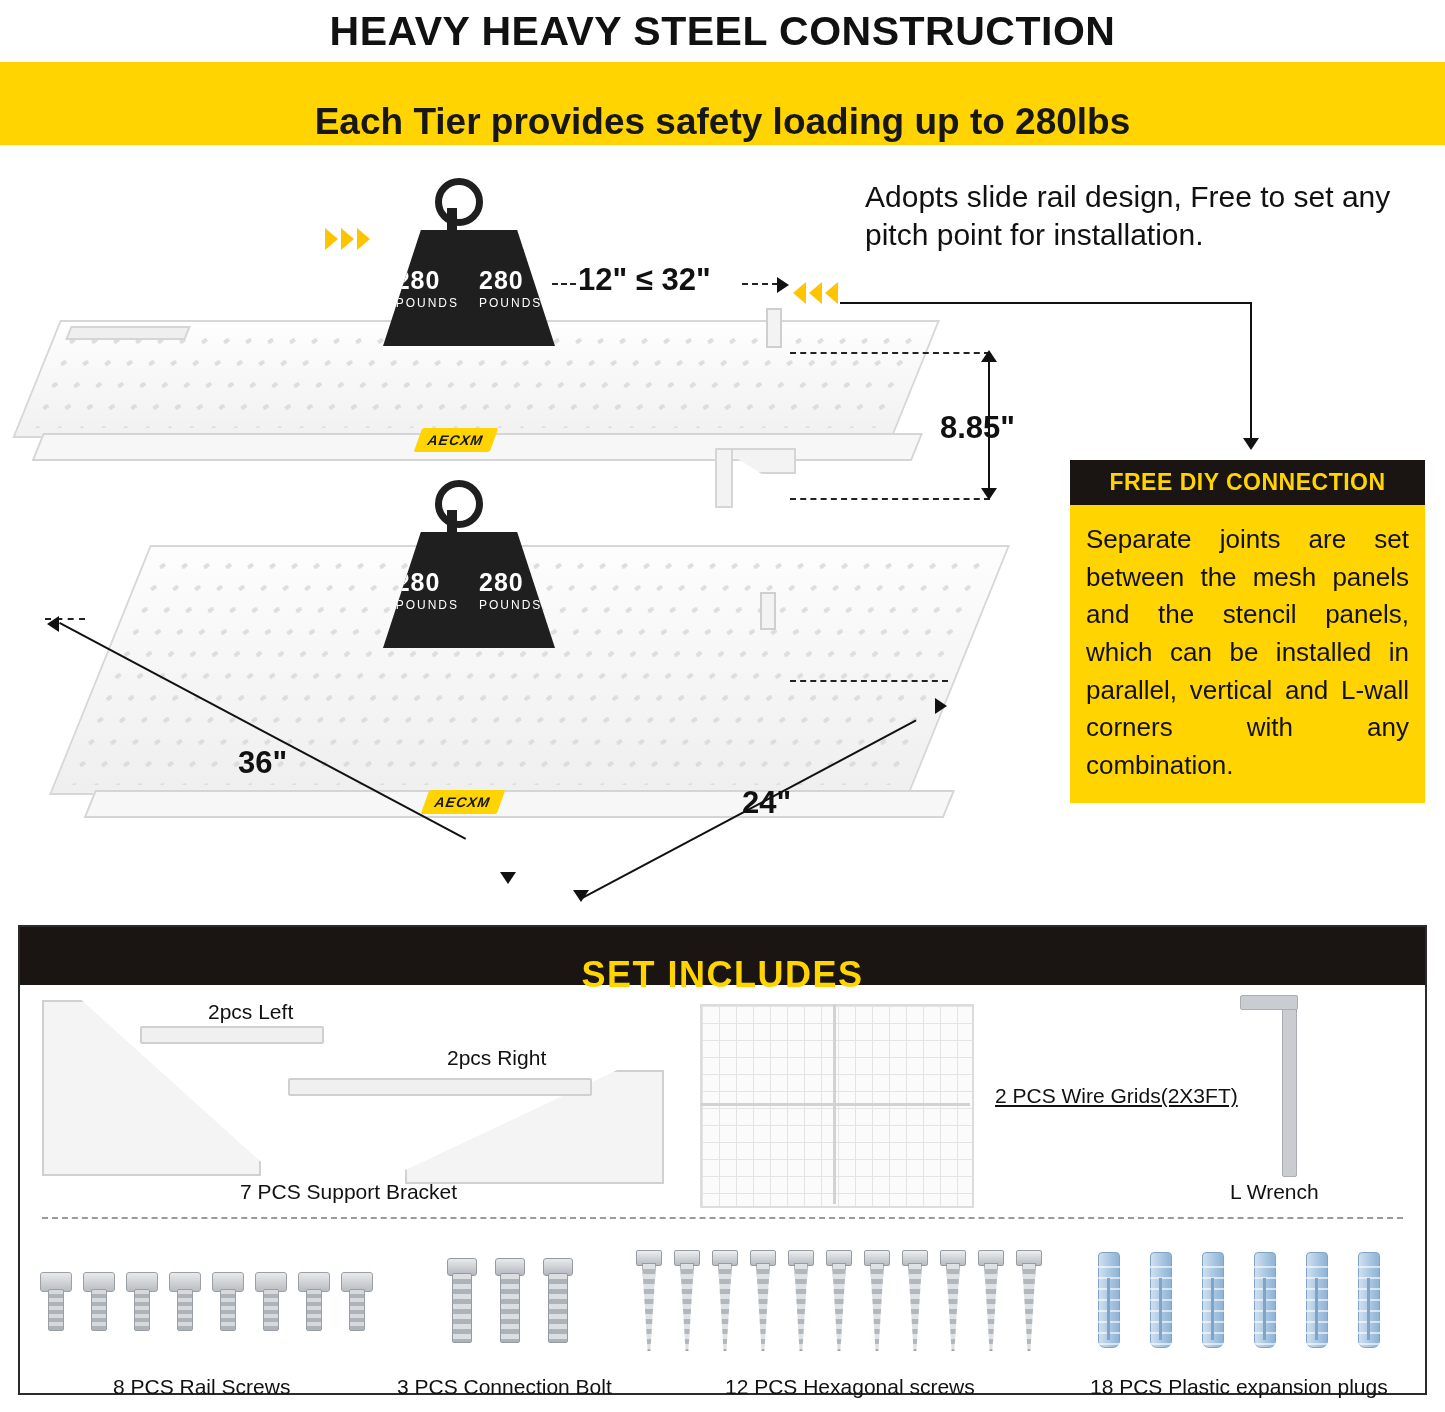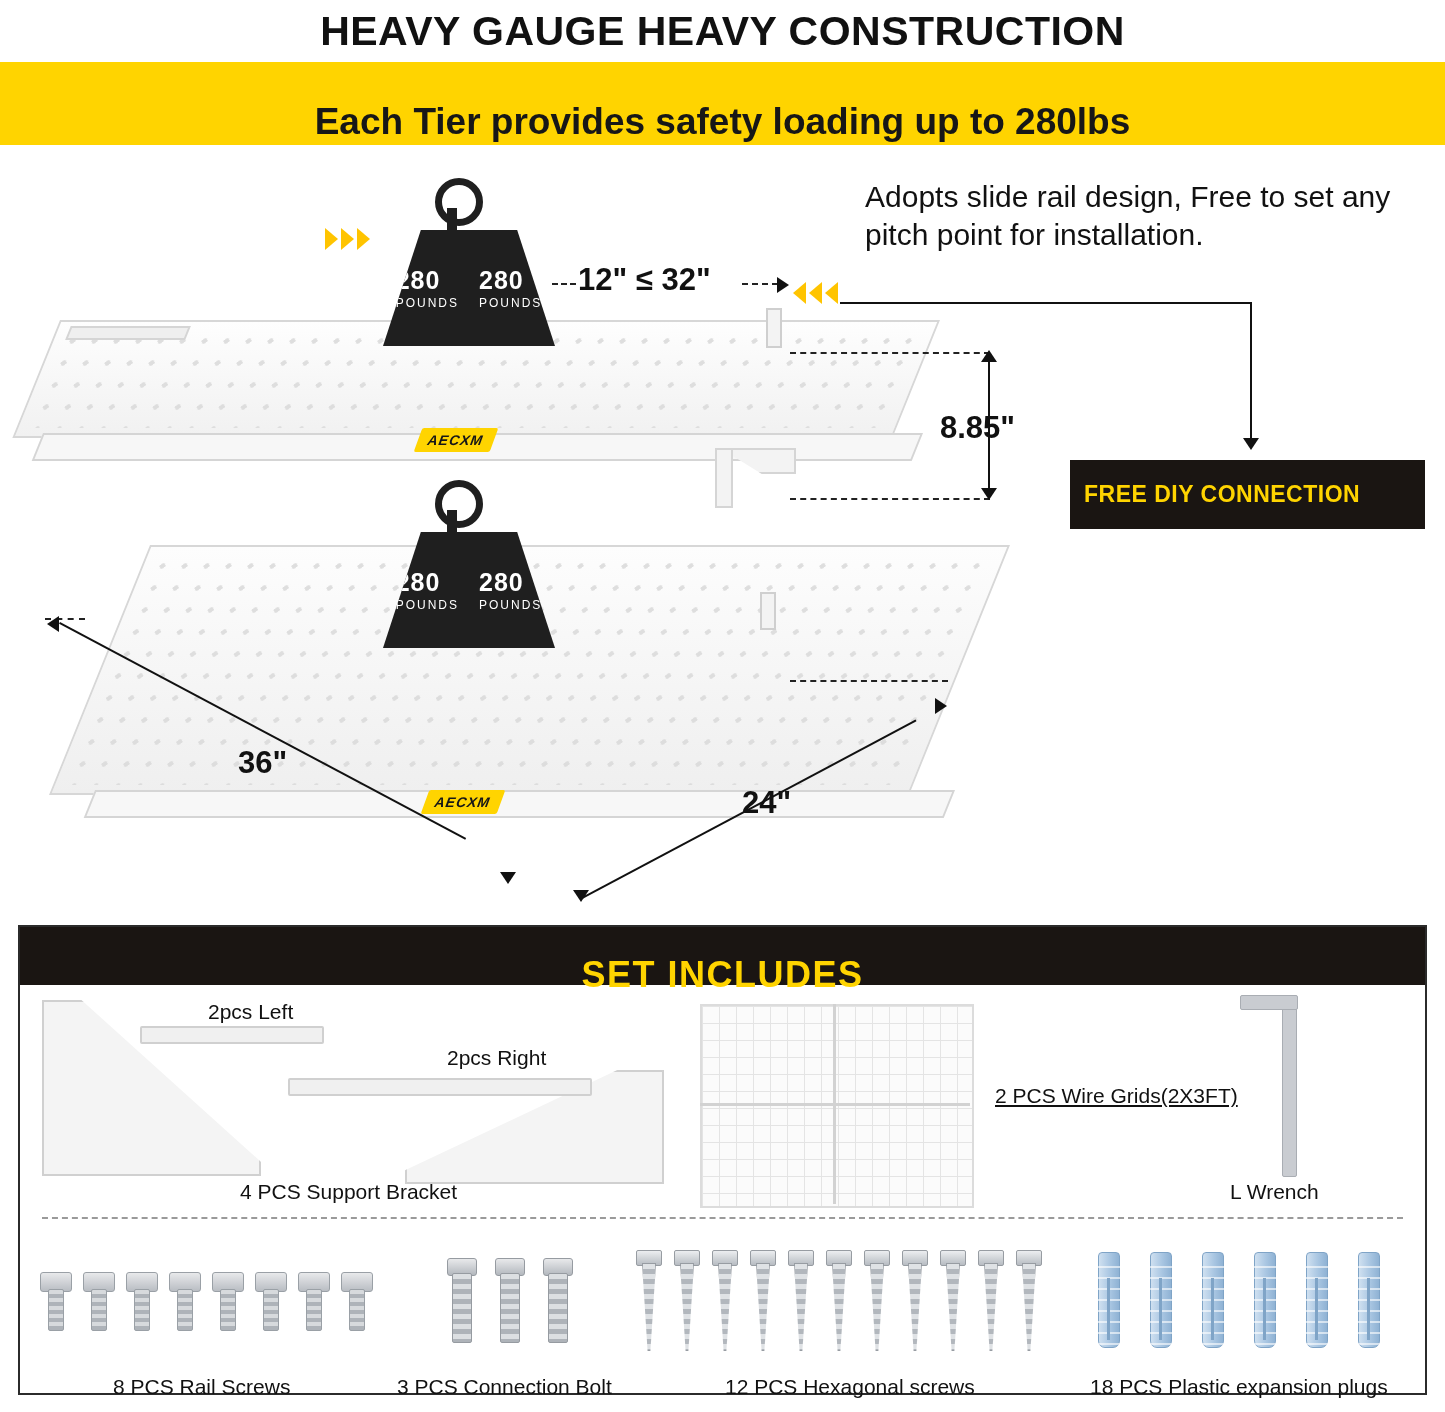--- a/index.html
+++ b/index.html
@@ -176,22 +176,23 @@
     left: 1070px;
     top: 460px;
     width: 355px;
     background: #FFD400;
   }
   .callout-title {
     background: #1a1512;
     color: #FFD400;
     font-size: 23px;
     font-weight: bold;
-    padding: 21px 14px;
+    padding: 9px 14px;
     letter-spacing: .5px;
+    text-align: center;
   }
   .callout-body {
     font-size: 26px;
     line-height: 1.45;
     padding: 16px 16px 18px 16px;
     color: #111;
     text-align: justify;
   }
 
   
@@ -316,21 +317,21 @@
   .plug .rings {
     position:absolute; left:0; top:14px; width:22px; height:82px;
     background:repeating-linear-gradient(180deg,rgba(255,255,255,.6) 0 2px, transparent 2px 11px);
   }
 
   .bracket-support { position:absolute; background:#f3f3f3; border:2px solid #d5d5d5; }
 </style>
 </head>
 <body>
 
-<div class="headline">HEAVY GAUGE HEAVY CONSTRUCTION</div>
+<div class="headline">HEAVY HEAVY STEEL CONSTRUCTION</div>
 
 <div class="subbar">
   <div class="subbar-text">Each Tier provides safety loading up to 280lbs</div>
 </div>
 
 <div class="rail-note">Adopts slide rail design, Free to set any pitch point for installation.</div>
 
 <div class="shelf" id="shelf1">
 
   <div style="position:absolute;left:0;top:20px;width:880px;height:118px;transform:skewX(-22deg);transform-origin:left top;background:linear-gradient(180deg,#fefefe,#f1f1f1);border:2px solid #d7d7d7;box-sizing:border-box;">
@@ -427,37 +428,38 @@
 <div class="dim" style="left:238px;top:745px;">36"</div>
 
 <div style="position:absolute;left:580px;top:898px;width:380px;height:2px;background:#111;transform:rotate(-28deg);transform-origin:left top;"></div>
 <div class="arrow down" style="left:573px;top:890px;"></div>
 <div class="arrow right" style="left:935px;top:698px;"></div>
 <div class="dim" style="left:742px;top:785px;">24"</div>
 <div class="dash-h" style="left:790px;top:680px;width:158px;"></div>
 
 <div class="callout">
   <div class="callout-title">FREE DIY CONNECTION</div>
+  <div class="callout-body">Separate joints are set between the mesh panels and the stencil panels, which can be installed in parallel, vertical and L-wall corners with any combination.</div>
 </div>
 
 <div class="set-wrap">
   <div class="set-header">
     <span>SET INCLUDES</span>
   </div>
   <div class="set-divider"></div>
 </div>
 
 <div class="bracket left-b" style="left:42px;top:1000px;width:215px;height:172px;"></div>
 <div class="rail" style="left:140px;top:1026px;width:180px;"></div>
 <div class="part-label" style="left:163px;top:1000px;margin-left:45px;">2pcs Left</div>
 
 <div class="bracket right-b" style="left:405px;top:1070px;width:255px;height:110px;"></div>
 <div class="rail" style="left:288px;top:1078px;width:300px;"></div>
 <div class="part-label" style="left:447px;top:1046px;">2pcs Right</div>
-<div class="part-label" style="left:240px;top:1180px;">4 PCS Support Bracket</div>
+<div class="part-label" style="left:240px;top:1180px;">7 PCS Support Bracket</div>
 
 <div class="grid-panel" style="left:700px;top:1004px;width:270px;height:200px;"></div>
 <div class="grid-cross-h" style="left:700px;top:1103px;width:270px;height:3px;"></div>
 <div class="grid-cross-v" style="left:833px;top:1004px;width:3px;height:200px;"></div>
 <div class="part-label" style="left:995px;top:1084px;text-decoration:underline;">2 PCS Wire Grids(2X3FT)</div>
 
 <div class="wrench-v" style="left:1282px;top:995px;height:180px;"></div>
 <div class="wrench-h" style="left:1240px;top:995px;width:56px;"></div>
 <div class="part-label" style="left:1230px;top:1180px;">L Wrench</div>
 

